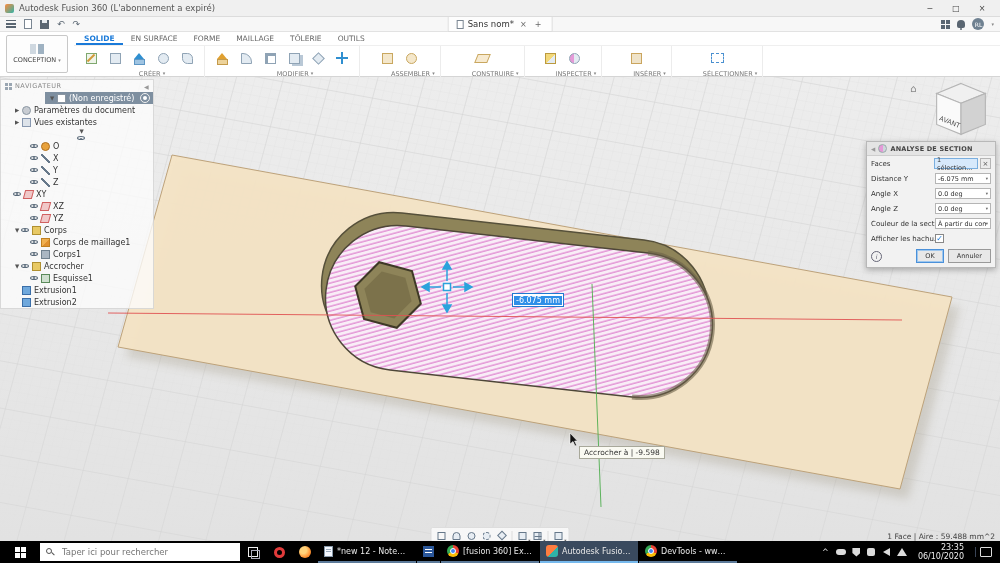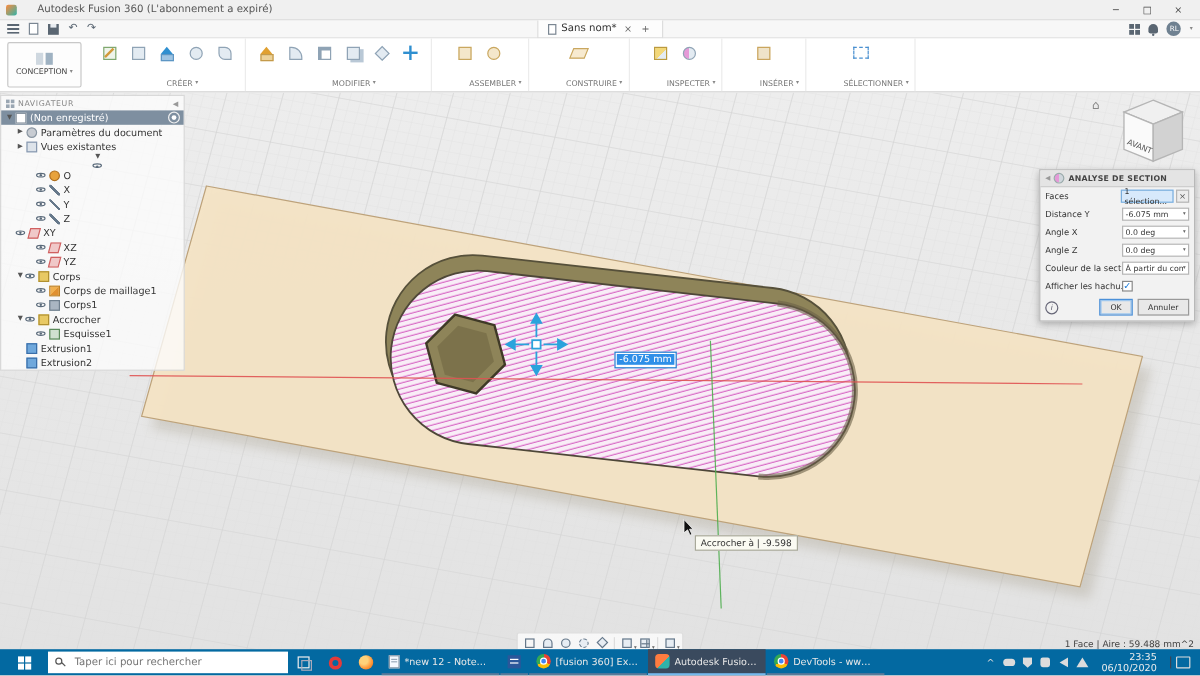--- a/index.html
+++ b/index.html
@@ -2,21 +2,21 @@
 <html><head>
 <meta charset="utf-8">
 <style>
   html,body{margin:0;padding:0;background:#cfcfcf;}
   #app{position:relative;width:1000px;height:563px;overflow:hidden;background:#e9e9e9;
        font-family:"DejaVu Sans","Liberation Sans",sans-serif;font-size:9px;color:#333;}
   
   #titlebar{position:absolute;top:0;left:0;right:0;height:16px;background:#f0f0f0;
             border-bottom:1px solid #dcdcdc;display:flex;align-items:center;gap:5px;padding:0 5px;}
   .app-logo{width:9px;height:9px;border-radius:2px;background:linear-gradient(135deg,#ff8a3c,#2fb3a8);flex:none;}
-  #title-text{font-size:8.5px;color:#555;margin-left:12px;}
+  #title-text{font-size:8.5px;color:#555;}
   #win-controls{margin-left:auto;display:flex;}
   .win-btn{width:26px;height:16px;display:flex;align-items:center;justify-content:center;font-size:8px;color:#444;}
   
   #appbar{position:absolute;top:17px;left:0;right:0;height:14px;background:#f7f7f7;
           border-bottom:1px solid #e2e2e2;display:flex;align-items:center;gap:8px;padding:0 6px;}
   .ab-ic{display:flex;align-items:center;justify-content:center;color:#5a6672;font-size:9px;height:12px;}
   .icon-hamburger{width:10px;height:8px;background:linear-gradient(#5a6672 0 1.5px,transparent 1.5px 3.2px,#5a6672 3.2px 4.7px,transparent 4.7px 6.4px,#5a6672 6.4px 8px);}
   .icon-file{width:8px;height:10px;background:#fff;border:1px solid #7a8692;box-sizing:border-box;}
   .icon-save{width:9px;height:9px;background:#5a6672;position:relative;}
   .icon-save::after{content:"";position:absolute;left:2px;top:0;width:5px;height:3px;background:#e8ecf0;}
@@ -140,21 +140,21 @@
   .bt-pan::before{border-radius:50% 50% 0 0;}
   .bt-zoom::before{border-radius:50%;}
   .bt-orbit::before{border-radius:50%;border-style:dashed;}
   .bt-look-at::before{transform:rotate(45deg);width:7px;height:7px;}
   .bt-fit-view::before{background:transparent;}
   .bt-grid-settings::before{background:linear-gradient(#66788a 0 0) 0 3.5px/8px 1px no-repeat,linear-gradient(#66788a 0 0) 3.5px 0/1px 8px no-repeat,#e7edf3;}
   .bt .caret{position:absolute;right:-1px;bottom:-1px;font-size:4.5px;color:#666;}
   .vsep{width:1px;height:10px;background:#ddd;margin:0 2px;}
   #status-right{position:absolute;right:5px;top:455px;font-size:7.5px;color:#444;z-index:3;}
   
-  #taskbar{position:absolute;left:0;right:0;bottom:0;height:22px;background:#0369a1;display:flex;align-items:stretch;color:#eee;z-index:10;}
+  #taskbar{position:absolute;left:0;right:0;bottom:0;height:22px;background:#000000;display:flex;align-items:stretch;color:#eee;z-index:10;}
   #start-btn{width:40px;display:flex;align-items:center;justify-content:center;flex:none;}
   .win-logo{width:11px;height:11px;background:linear-gradient(#fff 0 0) 0 0/5px 5px,linear-gradient(#fff 0 0) 100% 0/5px 5px,linear-gradient(#fff 0 0) 0 100%/5px 5px,linear-gradient(#fff 0 0) 100% 100%/5px 5px;background-repeat:no-repeat;}
   #search-box{width:188px;margin:2px 0;background:#fff;display:flex;align-items:center;gap:5px;padding:0 6px;flex:none;}
   #search-box input{border:none;outline:none;background:transparent;font-family:inherit;font-size:8.5px;color:#444;width:100%;}
   .icon-magnifier{width:9px;height:9px;position:relative;flex:none;}
   .icon-magnifier::before{content:"";position:absolute;left:0;top:0;width:6px;height:6px;border:1.2px solid #555;border-radius:50%;box-sizing:border-box;}
   .icon-magnifier::after{content:"";position:absolute;left:5px;top:5px;width:3.5px;height:1.2px;background:#555;transform:rotate(45deg);}
   #task-view{width:26px;display:flex;align-items:center;justify-content:center;flex:none;}
   .icon-taskview{width:10px;height:10px;border:1px solid #eee;position:relative;box-sizing:border-box;}
   .icon-taskview::after{content:"";position:absolute;left:2px;top:2px;right:-3px;bottom:-3px;border:1px solid #aab;}
@@ -231,20 +231,28 @@
 
   <div id="ribbon">
     <div id="workspace-btn">
       <span class="ws-icon"></span>
       <span class="lbl">
           <span>CONCEPTION</span>
           <span class="lblcaret">▾</span>
         </span>
     </div>
     <div id="ribbon-main">
+      <div id="ribbon-tabs">
+          <div class="rtab active">SOLIDE</div>
+          <div class="rtab">EN SURFACE</div>
+          <div class="rtab">FORME</div>
+          <div class="rtab">MAILLAGE</div>
+          <div class="rtab">TÔLERIE</div>
+          <div class="rtab">OUTILS</div>
+        </div>
       <div id="ribbon-groups">
           <div class="tool-group">
             <div class="tg-icons">
               <span class="ti ti-create-sketch"></span>
               <span class="ti ti-primitive-box"></span>
               <span class="ti ti-extrude"></span>
               <span class="ti ti-revolve"></span>
               <span class="ti ti-sweep"></span>
             </div>
             <div class="tg-label">
@@ -370,21 +378,21 @@
       <polygon points="570,356 570,367 573,364.5 575,369 576.6,368.3 574.6,364 577.5,364" fill="#111" stroke="#fff" stroke-width="0.6"></polygon>
     </svg>
 
     <div id="navigator">
       <div id="nav-header">
         <span class="nav-grid"></span>
         <span>NAVIGATEUR</span>
         <span id="nav-collapse">◀</span>
       </div>
       <div id="nav-tree">
-          <div class="trow selected" style="padding-left: 3px;">
+          <div class="trow selected" style="padding-left: 3px; margin-left: 44px;">
             <span class="exp">▼</span>
             <span class="tic tic-document"></span>
             <span class="tlabel">(Non enregistré)</span>
             <span class="radio"></span>
           </div>
           <div class="trow" style="padding-left: 12px;">
             <span class="exp">▶</span>
             <span class="tic tic-settings"></span>
             <span class="tlabel">Paramètres du document</span>
           </div>

